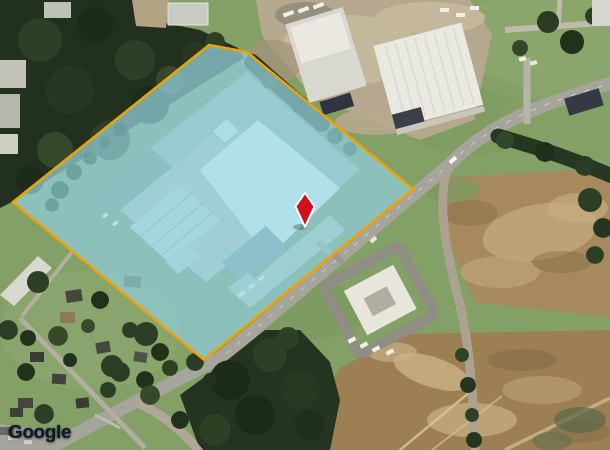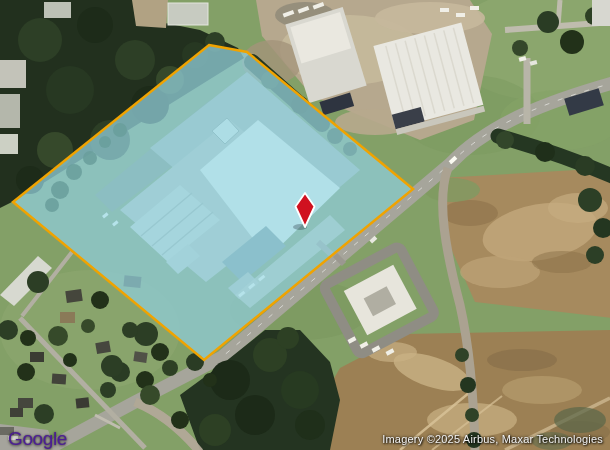--- a/index.html
+++ b/index.html
@@ -6,22 +6,22 @@
   *{box-sizing:border-box;}
   .map-frame{
     position:relative;
     width:610px;height:450px;
     overflow:hidden;
     font-family:"Liberation Sans", sans-serif;
     background:#83a067;
   }
   .map-frame svg{position:absolute;top:0;left:0;display:block;}
   .google-logo{
-    position:absolute;left:8px;bottom:0;
-    color:#4c1d95;font-size:19px;font-weight:400;letter-spacing:-0.4px;
+    position:absolute;left:8px;bottom:7px;
+    color:#0f172a;font-size:19px;font-weight:700;letter-spacing:-0.4px;
     text-shadow:0 1px 3px rgba(0,0,0,.55), 0 0 2px rgba(0,0,0,.4);
     cursor:pointer;user-select:none;
   }
   .attribution{
     position:absolute;right:7px;bottom:5px;
     color:#f2f2f2;font-size:11px;letter-spacing:.2px;
     text-shadow:0 0 3px rgba(0,0,0,.95), 1px 1px 2px rgba(0,0,0,.85);
     user-select:none;
   }
 </style>
@@ -253,14 +253,13 @@
 
     <polygon points="209,45 247,52 413,189 204,360 13,202" fill="rgba(140,215,235,0.58)" stroke="#F0A300" stroke-width="2.5" stroke-linejoin="miter"></polygon>
 
     <ellipse cx="300" cy="227" rx="7" ry="3" fill="rgba(15,25,35,.28)"></ellipse>
     <g transform="translate(305,210)">
       <path d="M0,-17 L9.5,-3.5 L0,17 L-9.5,-3.5 Z" fill="#D01120" stroke="#FFFFFF" stroke-width="1.8" stroke-linejoin="round"></path>
     </g>
   </svg>
 
   <div class="google-logo">Google</div>
-  <div class="attribution">Imagery ©2025 Airbus, Maxar Technologies</div>
 </div>
 
 </body></html>

